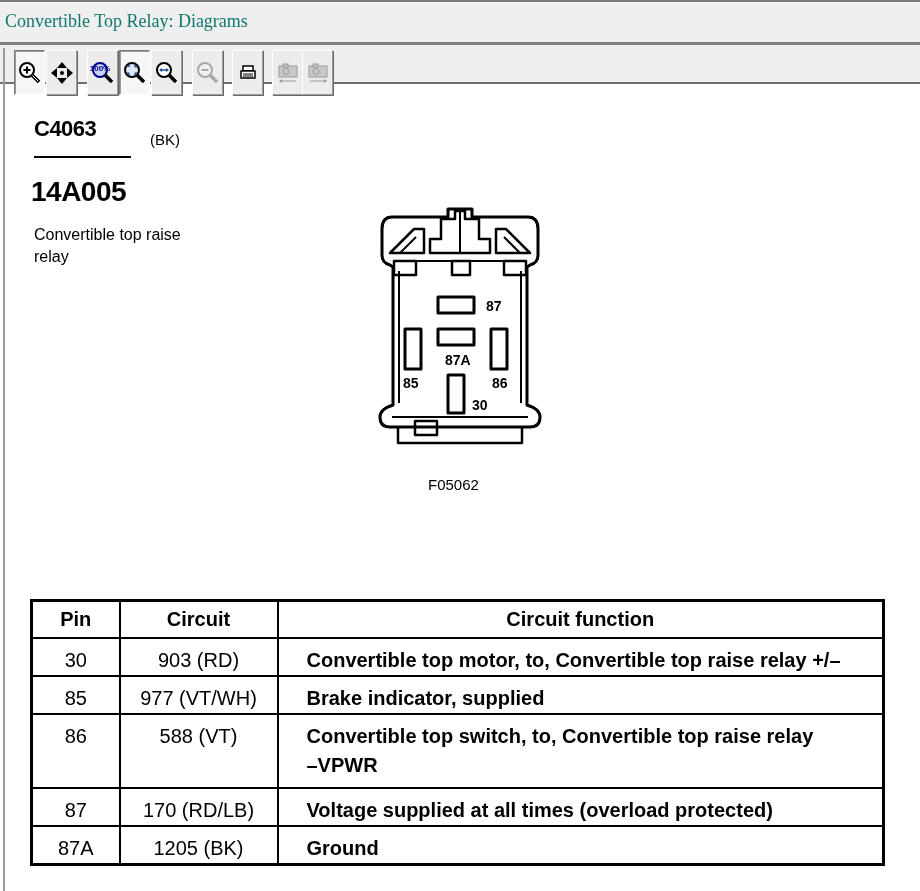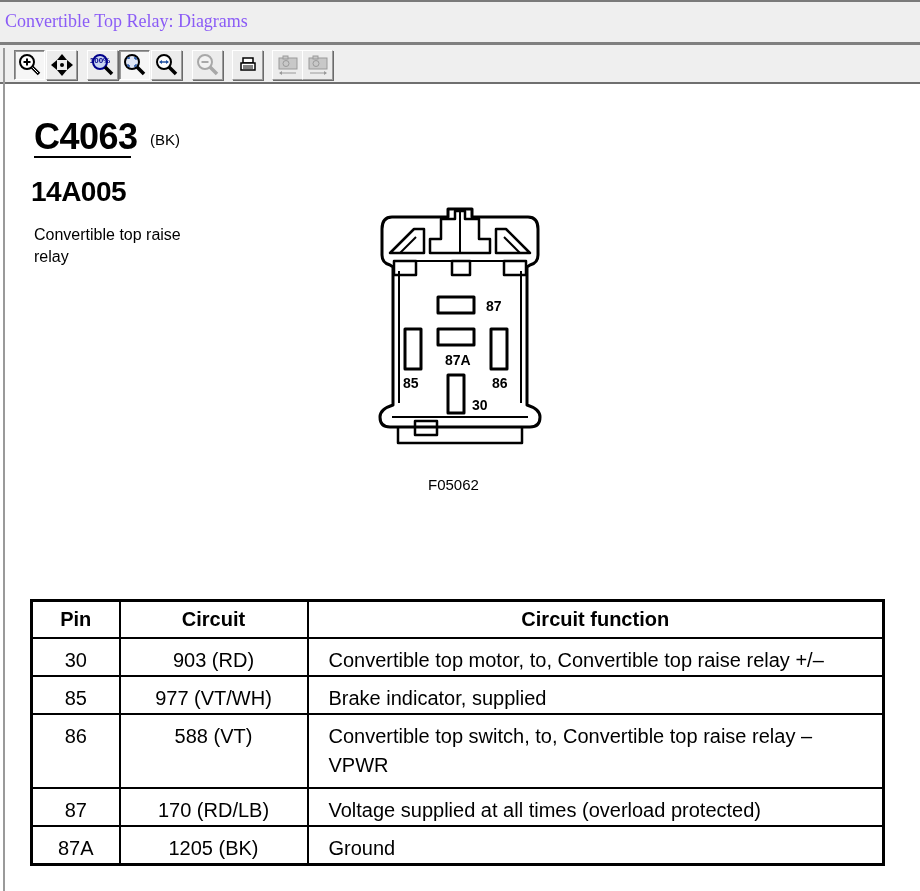--- a/index.html
+++ b/index.html
@@ -5,66 +5,66 @@
   * { box-sizing: border-box; margin: 0; padding: 0; }
   html, body { width: 920px; height: 891px; overflow: hidden; background: #ffffff; }
   body { position: relative; font-family: "Liberation Sans", sans-serif; color: #000; }
 
   .titlebar {
     position: absolute; left: 0; top: 0; width: 920px; height: 42px;
     background: #efefef; border-top: 2px solid #7a7a7a;
   }
   .titlebar .title {
     position: absolute; left: 5px; top: 9px;
-    font-family: "Liberation Serif", serif; font-size: 18px; color: #8b5cf6;
+    font-family: "Liberation Serif", serif; font-size: 18px; color: #0f766e;
   }
 
   .toolbar {
     position: absolute; left: 0; top: 42px; width: 920px; height: 42px;
     background: #efefef; border-top: 3px solid #7f7f7f; border-bottom: 2px solid #6f6f6f;
   }
   .toolbar .leftrule { position: absolute; left: 3px; top: 3px; width: 2px; height: 40px; background: #9a9a9a; }
 
   .tb-btn {
-    position: absolute; top: 5px; width: 31px; height: 30px;
+    position: absolute; top: 5px; width: 31px; height: 45px;
     background: #ececec;
     border: 1px solid #9b9b9b;
     border-top-color: #ffffff; border-left-color: #ffffff;
     box-shadow: 1px 1px 0 #6a6a6a;
     display: flex; align-items: center; justify-content: center;
     cursor: pointer;
   }
   .tb-btn.pressed { background: #f6f6f6; border-color: #7a7a7a #fff #fff #7a7a7a; box-shadow: inset 1px 1px 0 #9a9a9a; }
   .tb-btn svg { display: block; }
 
   .content-left-border { position: absolute; left: 3px; top: 84px; width: 2px; height: 807px; background: #9a9a9a; }
 
   .conn-id {
     position: absolute; left: 34px; top: 116px;
-    font-family: "Liberation Sans", sans-serif; font-weight: bold; font-size: 36px; letter-spacing: -0.5px;
+    font-family: "Liberation Sans", sans-serif; font-weight: bold; font-size: 22px; letter-spacing: -0.5px;
   }
   .conn-underline { position: absolute; left: 34px; top: 156px; width: 97px; height: 2px; background: #000; }
   .conn-color { position: absolute; left: 150px; top: 131px; font-size: 15px; }
   .part-no { position: absolute; left: 31px; top: 176px; font-weight: bold; font-size: 28px; letter-spacing: -0.5px; }
   .desc { position: absolute; left: 34px; top: 224px; font-size: 16px; line-height: 22px; width: 150px; }
 
   .diagram { position: absolute; left: 370px; top: 205px; width: 180px; height: 250px; }
   .diagram-label { position: absolute; left: 428px; top: 476px; font-size: 15px; }
 
   .pin-table {
     position: absolute; left: 30px; top: 599px; width: 855px;
     border-collapse: collapse; border: 3px solid #000;
     font-family: "Liberation Sans", sans-serif; font-size: 20px;
   }
   .pin-table th, .pin-table td { border: 2px solid #000; padding: 0; vertical-align: top; }
   .pin-table th { font-weight: bold; height: 37px; text-align: center; vertical-align: middle; margin-top: 27px; }
   .pin-table td { height: 37px; padding-top: 7px; line-height: 29px; }
   .pin-table td.c-pin { text-align: center; width: 88px; }
-  .pin-table td.c-circ { text-align: center; width: 188px; }
-  .pin-table td.c-func { padding-left: 20px; }
+  .pin-table td.c-circ { text-align: center; width: 158px; }
+  .pin-table td.c-func { padding-left: 28px; font-weight: bold; }
   .pin-table tr.tall td { height: 74px; }
 </style>
 </head>
 <body>
 
 <div class="titlebar">
   <span class="title">Convertible Top Relay:  Diagrams</span>
 </div>
 
 <div class="toolbar">

